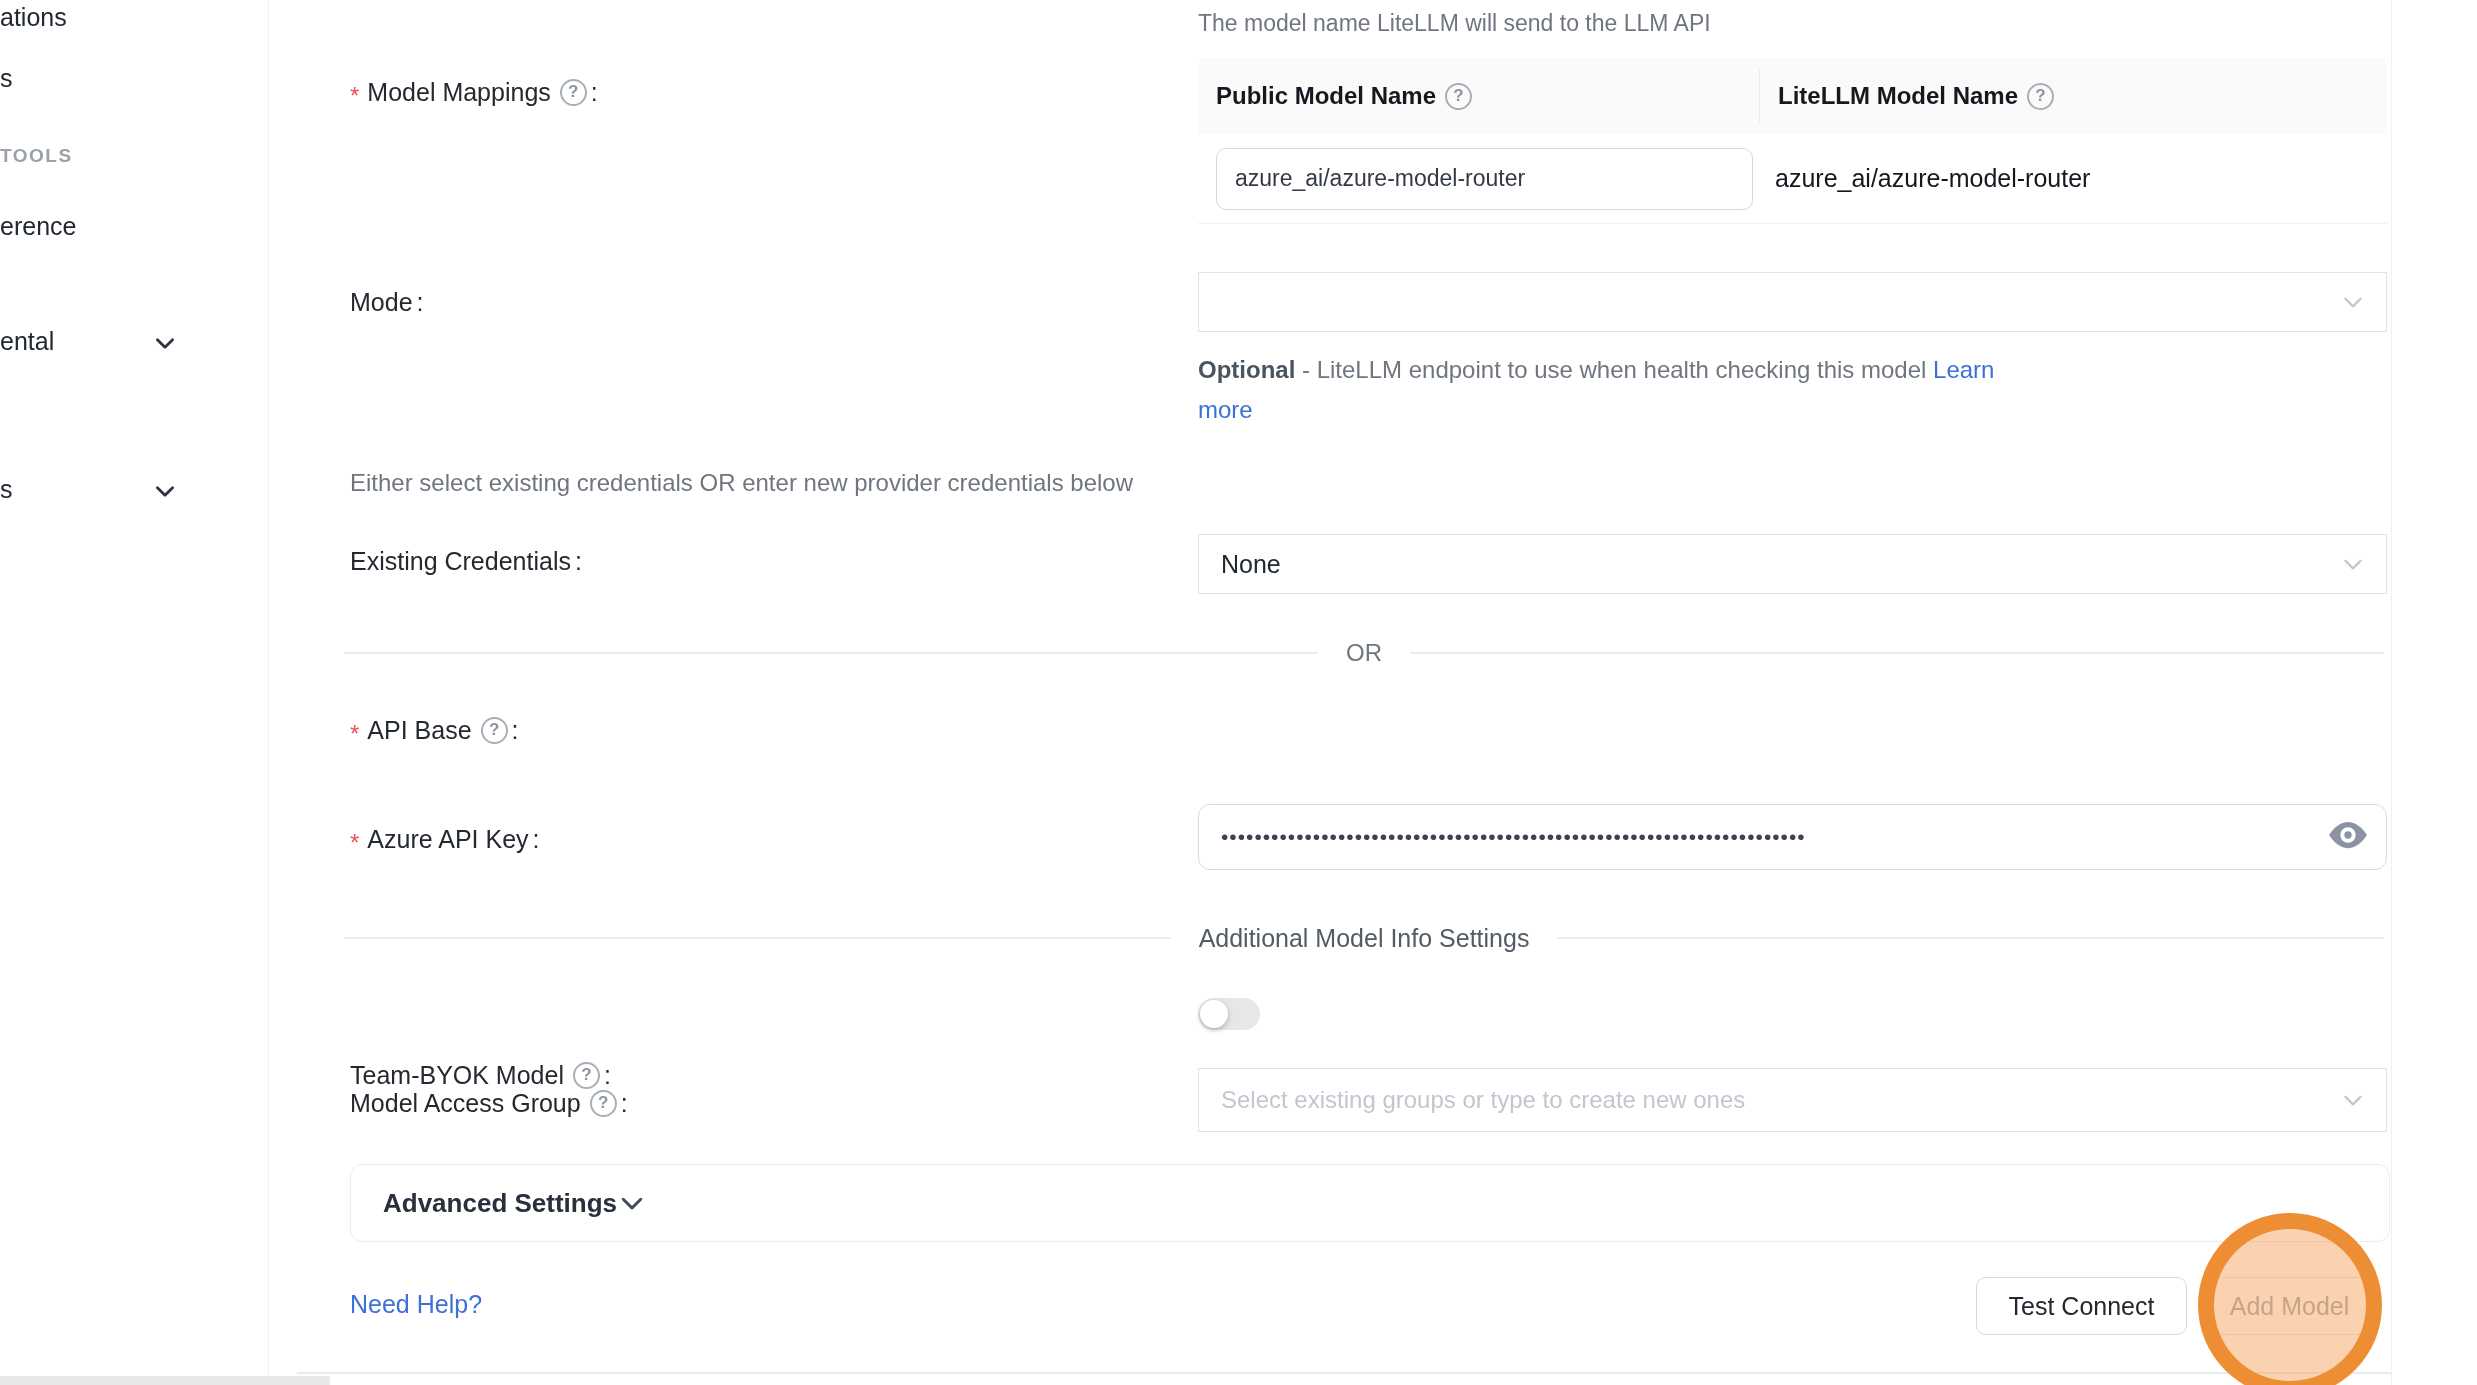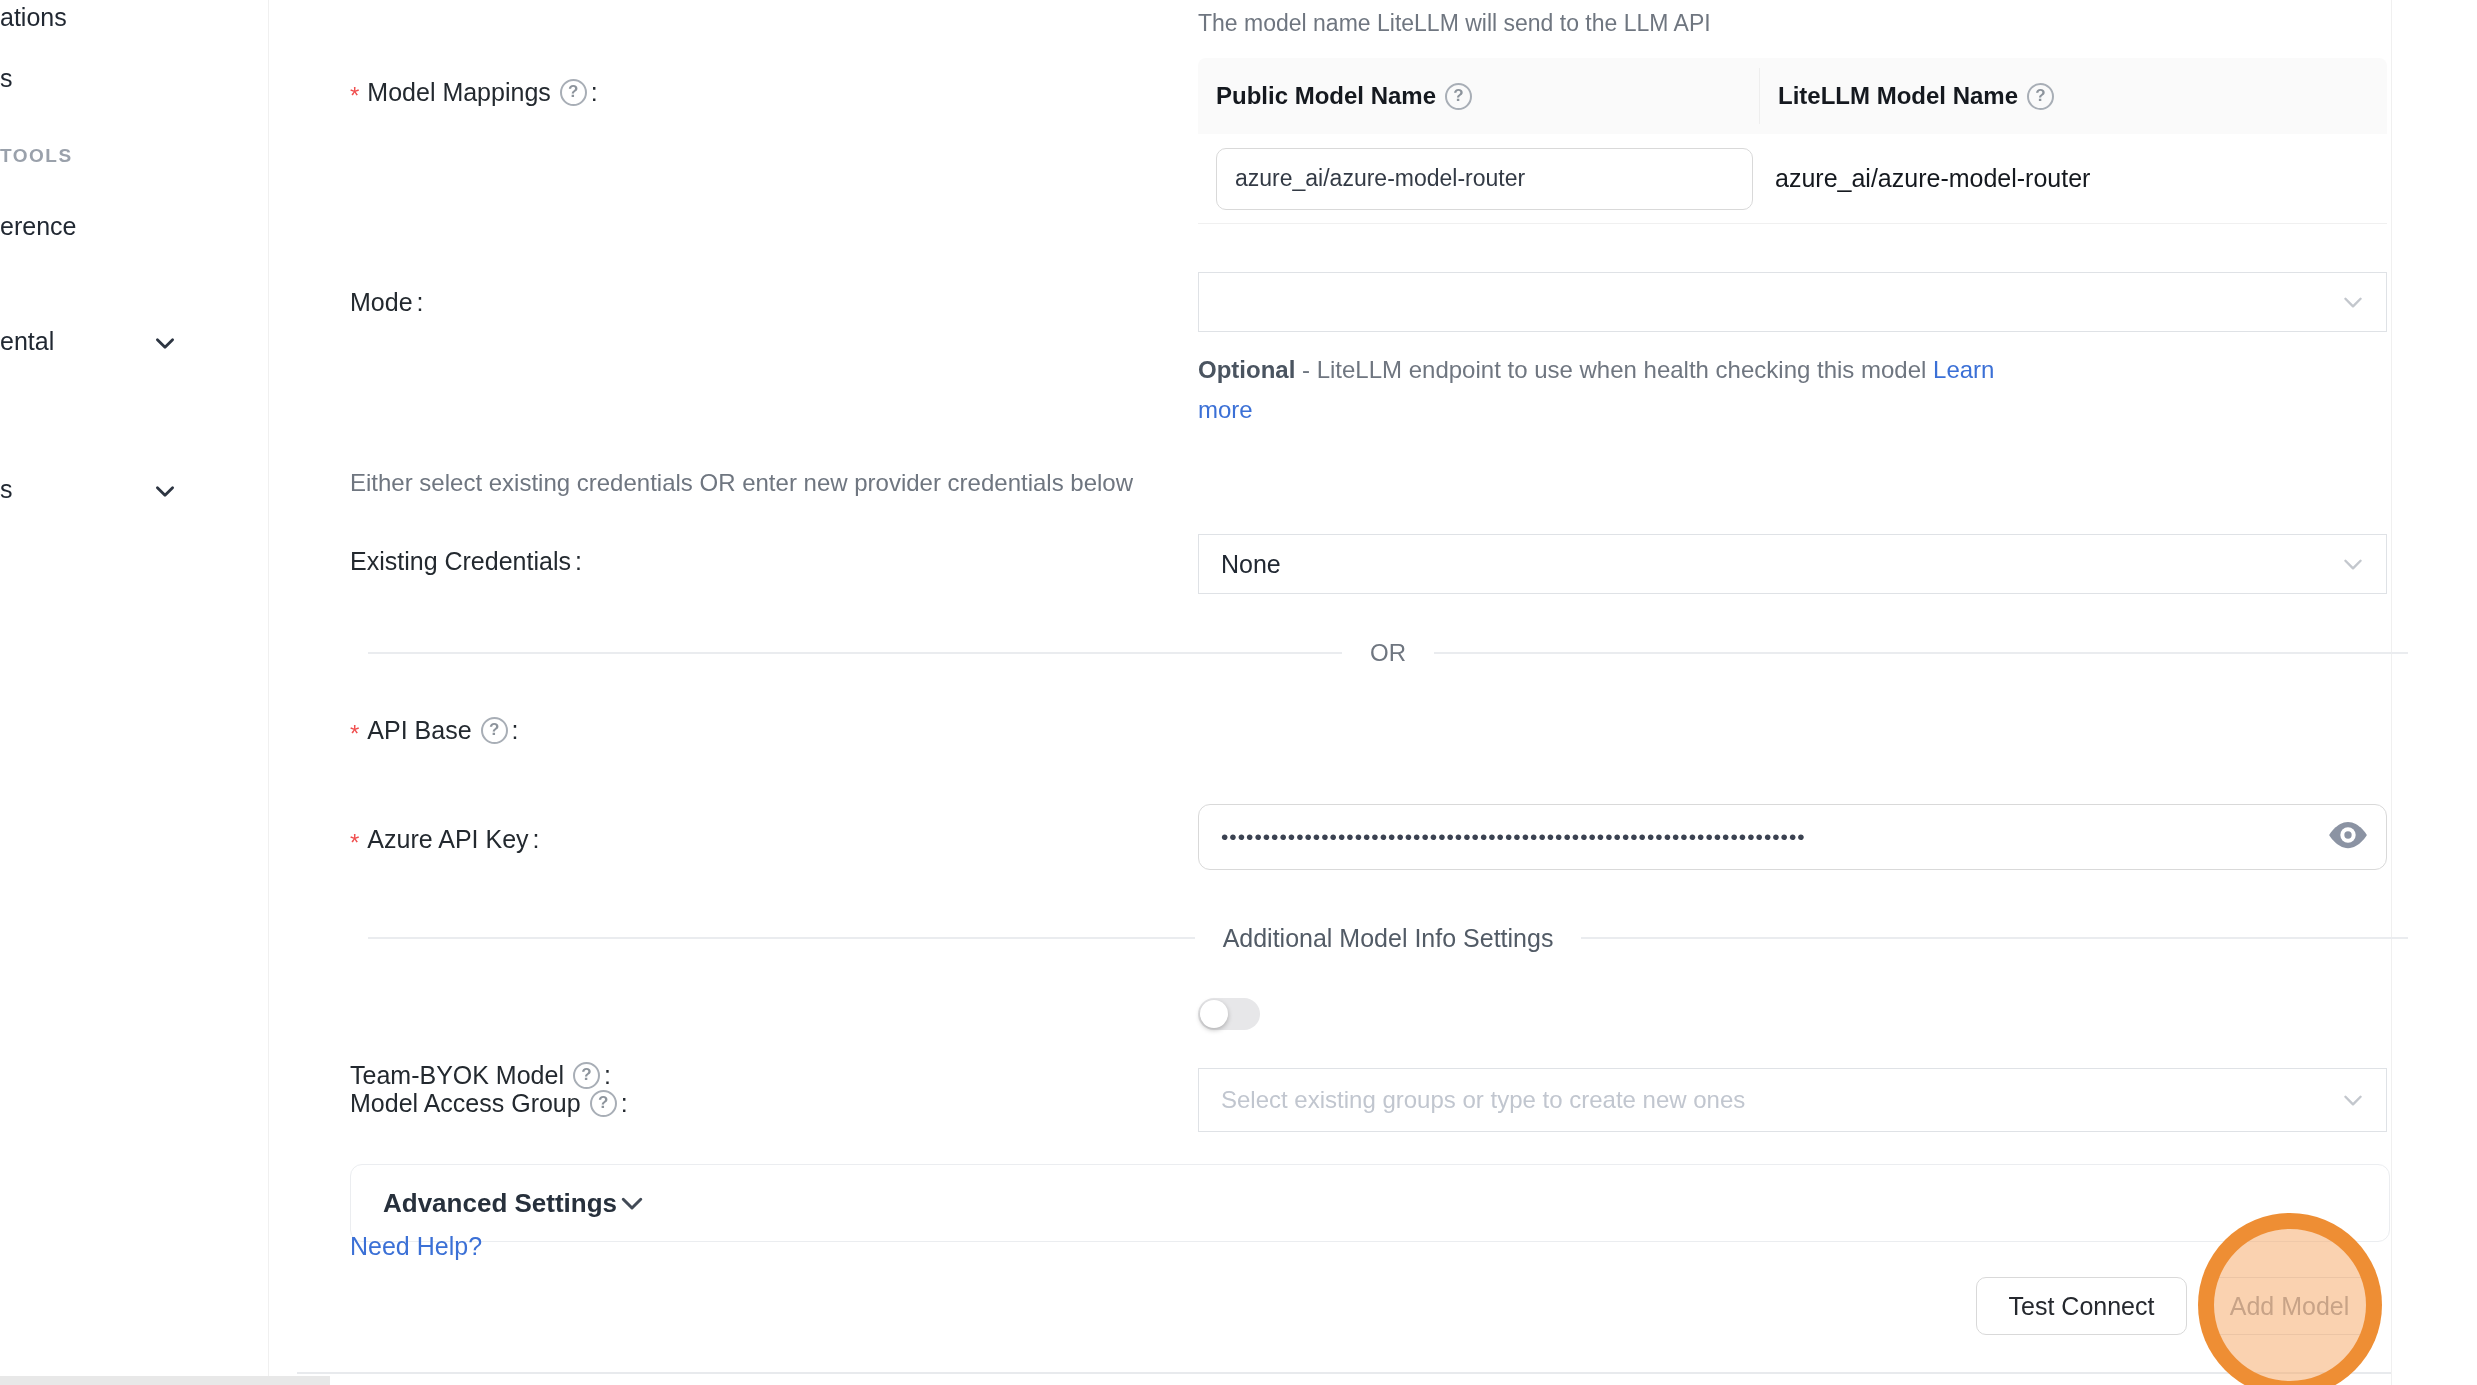--- a/index.html
+++ b/index.html
@@ -49,21 +49,21 @@
     display:flex; align-items:center; padding:0 22px; font-size:25px; color:#212832;
   }
   .select-box .sel-chevron { position:absolute; right:20px; width:26px; height:26px; color:#c3c7cd; }
   .placeholder { color:#c1c6cf; font-size:24px; }
 
   .help-text { position:absolute; font-size:23px; color:#6f7680; line-height:30px; }
   .opt-help { position:absolute; left:1198px; width:820px; font-size:24px; color:#6f7680; line-height:40px; }
   .opt-help .bold { font-weight:700; color:#4a5460; }
   .link { color:#3b70d6; cursor:pointer; }
 
-  .divider { position:absolute; left:368px; width:2040px; height:26px; display:flex; align-items:center; }
+  .divider { position:absolute; left:344px; width:2040px; height:26px; display:flex; align-items:center; }
   .divider .line { flex:1; height:2px; background:#eaecef; }
   .divider .dtext { padding:0 28px; font-size:24px; color:#6f7680; white-space:nowrap; }
   .divider .dtext.dark { color:#525b66; font-size:25px; }
 
   
   .wide-input {
     position:absolute; left:1198px; width:1189px; height:66px; border:1px solid #d9d9d9; border-radius:12px; background:#fff;
     font-family:"Liberation Sans", sans-serif; font-size:22.5px; color:#3b4251; padding:0 20px; outline:none; white-space:nowrap; overflow:hidden;
   }
   .key-wrap { position:absolute; left:1198px; width:1189px; height:66px; }
@@ -81,21 +81,21 @@
   
   .adv-panel {
     position:absolute; left:350px; top:1164px; width:2040px; height:78px; background:#fff;
     border:1.5px solid #ebedf0; border-radius:12px; display:flex; align-items:center; padding:0 32px;
     cursor:pointer;
   }
   .adv-title { font-size:26px; font-weight:700; color:#27303c; }
   .adv-chevron { width:30px; height:30px; color:#434b57; }
 
   
-  .need-help { position:absolute; left:350px; top:1232px; font-size:25px; font-weight:500; }
+  .need-help { position:absolute; left:350px; top:1290px; font-size:25px; font-weight:500; }
   .btn {
     position:absolute; top:1277px; height:58px; border-radius:10px; background:#fff;
     font-family:"Liberation Sans", sans-serif; font-size:25px; display:flex; align-items:center; justify-content:center; cursor:pointer;
   }
   .btn-test { left:1976px; width:211px; border:1px solid #d9d9d9; color:#25282e; }
   .btn-add { left:2209px; width:161px; border:1px solid #e3e5e9; color:#9aa1ad; }
   .annot-circle {
     position:absolute; left:2198px; top:1213px; width:184px; height:184px; border-radius:50%;
     border:16px solid rgba(238,139,46,0.95); background:rgba(246,166,98,0.5); pointer-events:none; z-index:5;
   }

